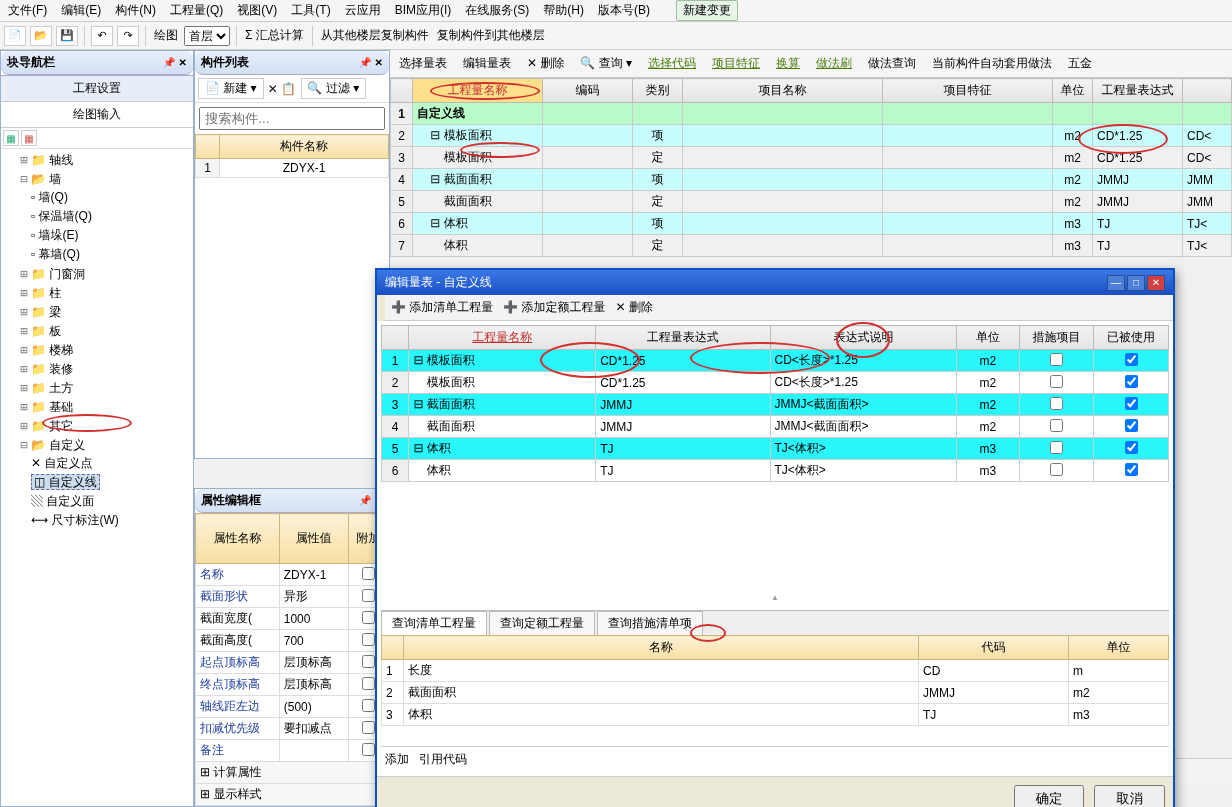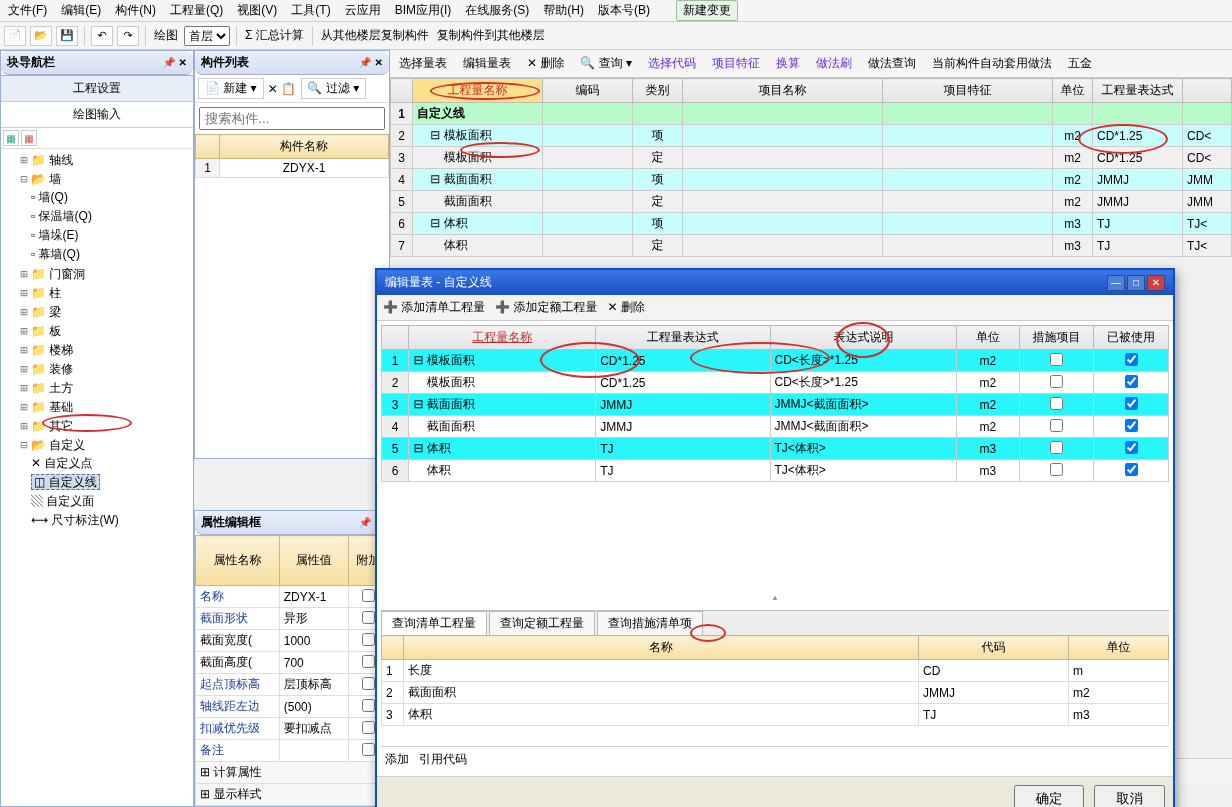--- a/index.html
+++ b/index.html
@@ -43,37 +43,37 @@
 .prop-grid { border-collapse: collapse; width: 100%; font-size: 12px; }
 .prop-grid th { background: linear-gradient(#fdf2d8,#f7dfa1); border: 1px solid #cbb67f; padding: 16px 4px; text-align: center; font-weight: normal; }
 .prop-grid td { border: 1px solid #ddd; padding: 2px 4px; }
 .prop-grid .pname { color: #2040a0; }
 .prop-grid .cb { text-align: center; }
 .prop-grid .expand { background: #f7f7f7; }
 
 .right-col { flex: 1; display: flex; flex-direction: column; position: relative; }
 .right-toolbar { background: #f5f5f5; border-bottom: 1px solid #ccc; padding: 3px 4px; display: flex; gap: 6px; align-items: center; flex-wrap: wrap; }
 .right-toolbar .btn { padding: 1px 4px; border: 1px solid transparent; }
-.right-toolbar .disabled { color: #6d28d9; }
+.right-toolbar .disabled { color: #4d7c0f; text-decoration: underline; }
 
 .qty-grid { border-collapse: collapse; width: 100%; }
 .qty-grid th { background: linear-gradient(#f3f3f3,#e4e4e4); border: 1px solid #bbb; padding: 3px 4px; font-weight: normal; text-align: center; }
 .qty-grid th.first { background: #ffe08a; color: #c03030; }
 .qty-grid td { border: 1px solid #ccc; padding: 2px 4px; height: 18px; }
 .qty-grid .rownum { width: 20px; text-align: center; background: #eee; }
 .qty-grid .green { background: #b8fbc9; }
 .qty-grid .cyan { background: #c8fdfd; }
 .qty-grid .bold { font-weight: bold; }
 .qty-grid .center { text-align: center; }
 
 .dialog { position: absolute; left: 375px; top: 268px; width: 800px; background: #ece9d8; border: 2px solid #0a52c0; box-shadow: 2px 4px 10px rgba(0,0,0,0.4); z-index: 100; }
 .dialog-title { background: linear-gradient(#3b78e7,#1a4fc1); color: #fff; padding: 4px 8px; display: flex; align-items: center; justify-content: space-between; }
 .dialog-title .wbtns { display:flex; gap:2px; }
 .dialog-title .wbtn { width:18px; height:16px; background:#4d7ed8; border:1px solid #2a4c90; color:#fff; font-size:10px; display:flex; align-items:center; justify-content:center;}
-.dialog-toolbar { background: #f3f3f3; border-bottom: 1px solid #ccc; padding: 4px 6px; display: flex; gap: 10px; align-items: center; }
+.dialog-toolbar { background: #f3f3f3; border-bottom: 1px solid #ccc; padding: 4px 6px; display: flex; gap: 10px; align-items: center; margin-left: 8px; }
 .dialog-body { background: #fff; padding: 4px; }
 .dlg-grid { border-collapse: collapse; width: 100%; }
 .dlg-grid th { background: linear-gradient(#f3f3f3,#e4e4e4); border: 1px solid #bbb; padding: 3px 4px; font-weight: normal; text-align: center; }
 .dlg-grid th.first { color: #c03030; text-decoration: underline; }
 .dlg-grid td { border: 1px solid #ccc; padding: 2px 4px; height: 18px; }
 .dlg-grid .cyanrow td { background: #29f6fb; }
 .dlg-grid .rownum { width:20px; text-align:center; background:#eee;}
 .dlg-grid .cb { text-align:center; }
 .dlg-tabs { border-top: 1px solid #bbb; margin-top: 8px; }
 .dlg-tabs .tabrow { display: flex; background: #eee; }
@@ -233,20 +233,25 @@
               <td class="">截面高度(</td>
               <td>700</td>
               <td class="cb"><input type="checkbox" style=""></td>
             </tr>
             <tr>
               <td class="pname">起点顶标高</td>
               <td>层顶标高</td>
               <td class="cb"><input type="checkbox" style=""></td>
             </tr>
             <tr>
+              <td class="pname">终点顶标高</td>
+              <td>层顶标高</td>
+              <td class="cb"><input type="checkbox" style=""></td>
+            </tr>
+            <tr>
               <td class="pname">轴线距左边</td>
               <td>(500)</td>
               <td class="cb"><input type="checkbox" style=""></td>
             </tr>
             <tr>
               <td class="pname">扣减优先级</td>
               <td>要扣减点</td>
               <td class="cb"><input type="checkbox" style=""></td>
             </tr>
             <tr>

